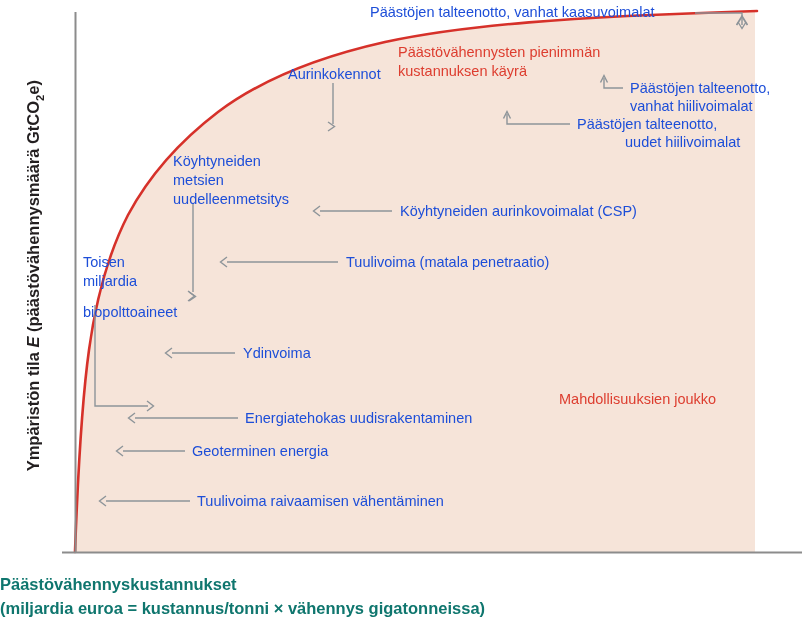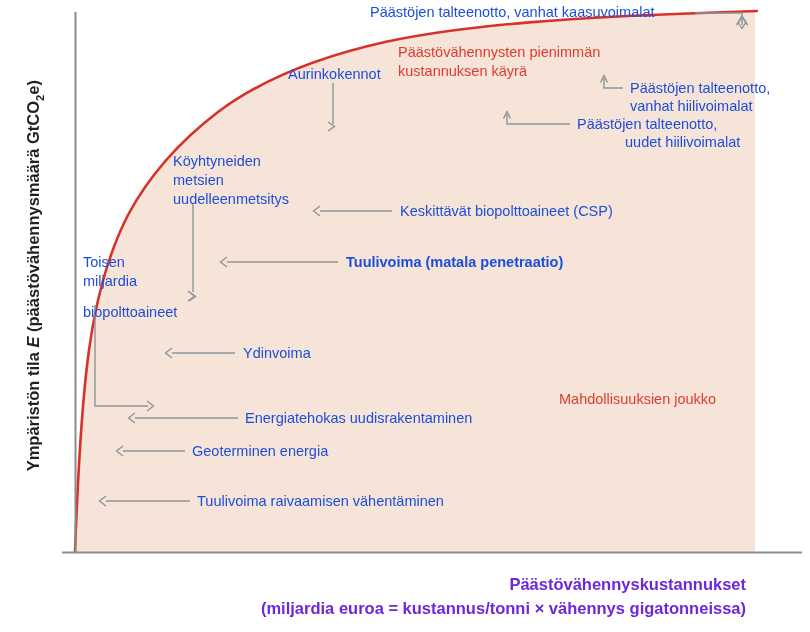--- a/index.html
+++ b/index.html
@@ -36,25 +36,25 @@
     color: #1d4ed8;
     white-space: pre;
   }
   .lbl.red {
     color: #dd3d2f;
   }
   .axis-caption {
     position: absolute;
     left: 0;
     width: 746px;
-    text-align: right;
+    text-align: left;
     font-family: "Liberation Sans", sans-serif;
     font-size: 16.5px;
     line-height: 23px;
-    color: #6d28d9;
+    color: #0f766e;
     font-weight: 600;
   }
   .ylabel-wrap {
     position: absolute;
     left: -245px;
     top: 265px;
     width: 560px;
     text-align: center;
     transform: rotate(-90deg);
     font-family: "Liberation Sans", sans-serif;
@@ -148,27 +148,27 @@
   <div class="lbl red" style="left:398px; top:43px;">Päästövähennysten pienimmän</div>
 
   <div class="lbl" style="left:630px; top:79px;">Päästöjen talteenotto,</div>
   <div class="lbl" style="left:630px; top:97px;">vanhat hiilivoimalat</div>
 
   <div class="lbl" style="left:577px; top:115px;">Päästöjen talteenotto,</div>
   <div class="lbl" style="left:577px; top:133px;margin-left:48px;">uudet hiilivoimalat</div>
 
   <div class="lbl" style="left:288px; top:65px;">Aurinkokennot</div>
 
-  <div class="lbl" style="left:400px; top:202px;">Keskittävät biopolttoaineet (CSP)</div>
+  <div class="lbl" style="left:400px; top:202px;">Köyhtyneiden aurinkovoimalat (CSP)</div>
 
   <div class="lbl" style="left:173px; top:152px;">Köyhtyneiden</div>
   <div class="lbl" style="left:173px; top:171px;">metsien</div>
   <div class="lbl" style="left:173px; top:190px;">uudelleenmetsitys</div>
 
-  <div class="lbl" style="left:346px; top:253px;font-weight:bold;">Tuulivoima (matala penetraatio)</div>
+  <div class="lbl" style="left:346px; top:253px;">Tuulivoima (matala penetraatio)</div>
 
   <div class="lbl" style="left:83px; top:253px;">Toisen</div>
   <div class="lbl" style="left:83px; top:272px;">miljardia</div>
   <div class="lbl" style="left:83px; top:291px;margin-top:12px;">biopolttoaineet</div>
 
   <div class="lbl" style="left:243px; top:344px;">Ydinvoima</div>
 
   <div class="lbl" style="left:245px; top:409px;">Energiatehokas uudisrakentaminen</div>
 
   <div class="lbl" style="left:192px; top:442px;">Geoterminen energia</div>

